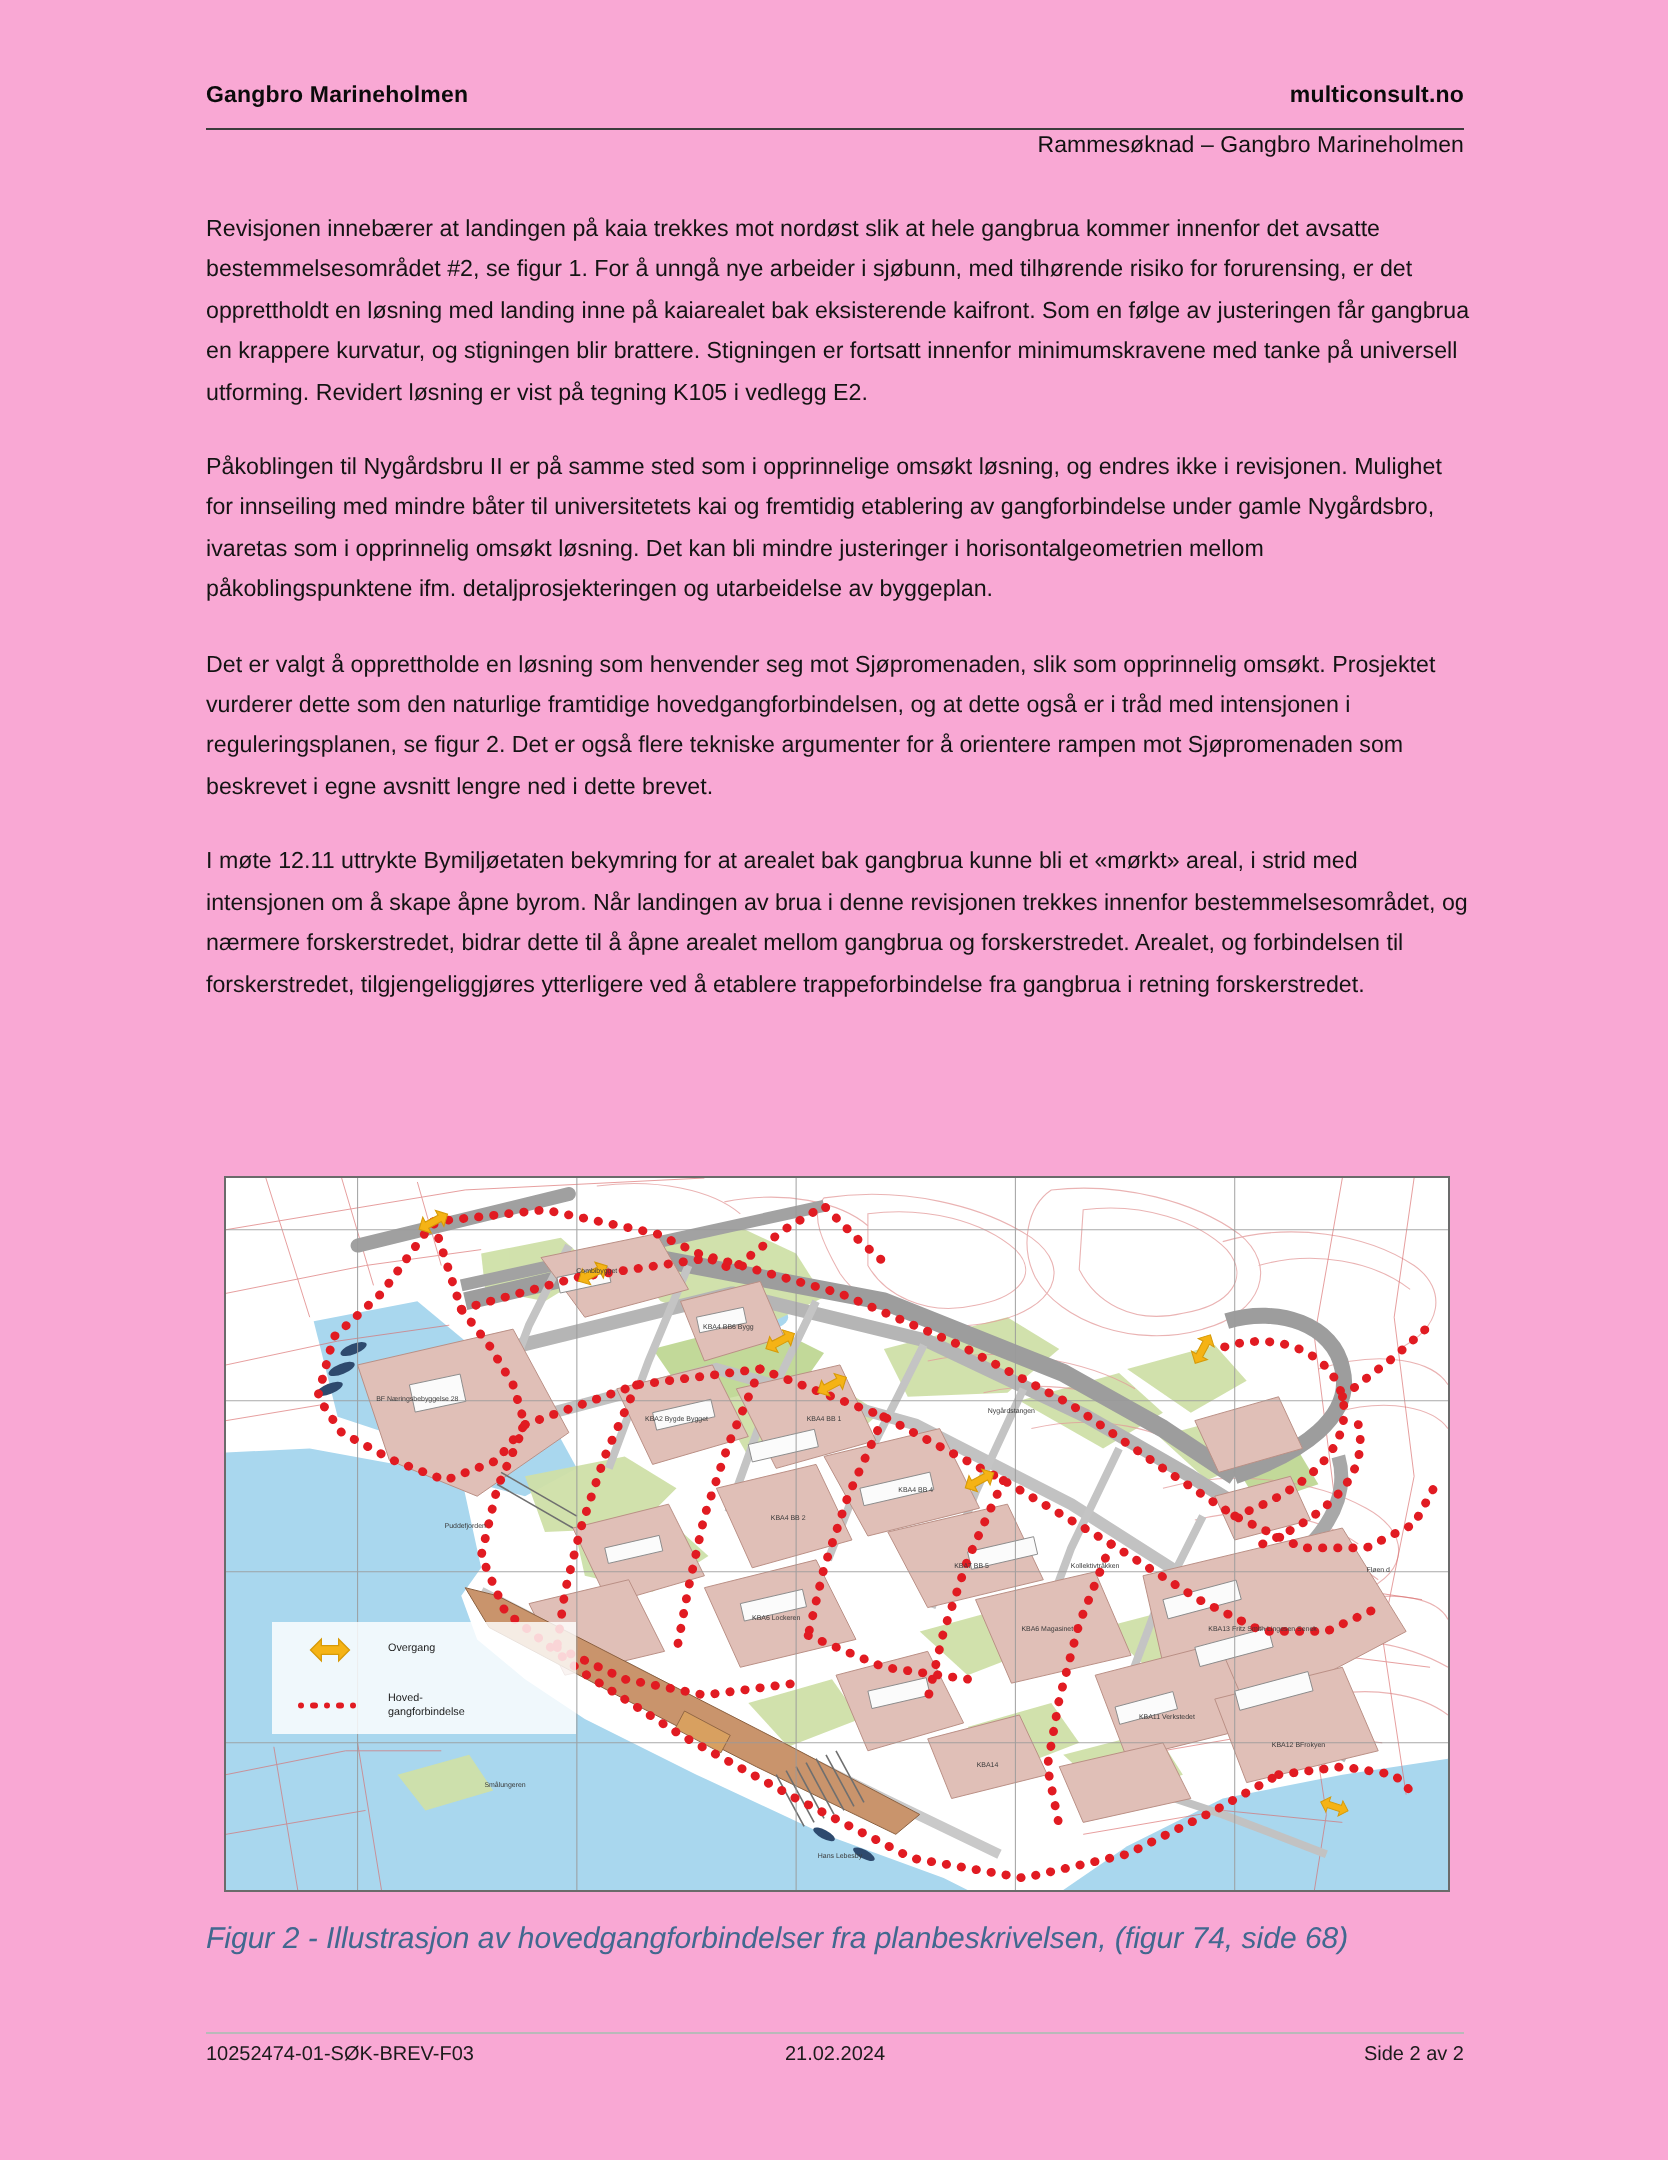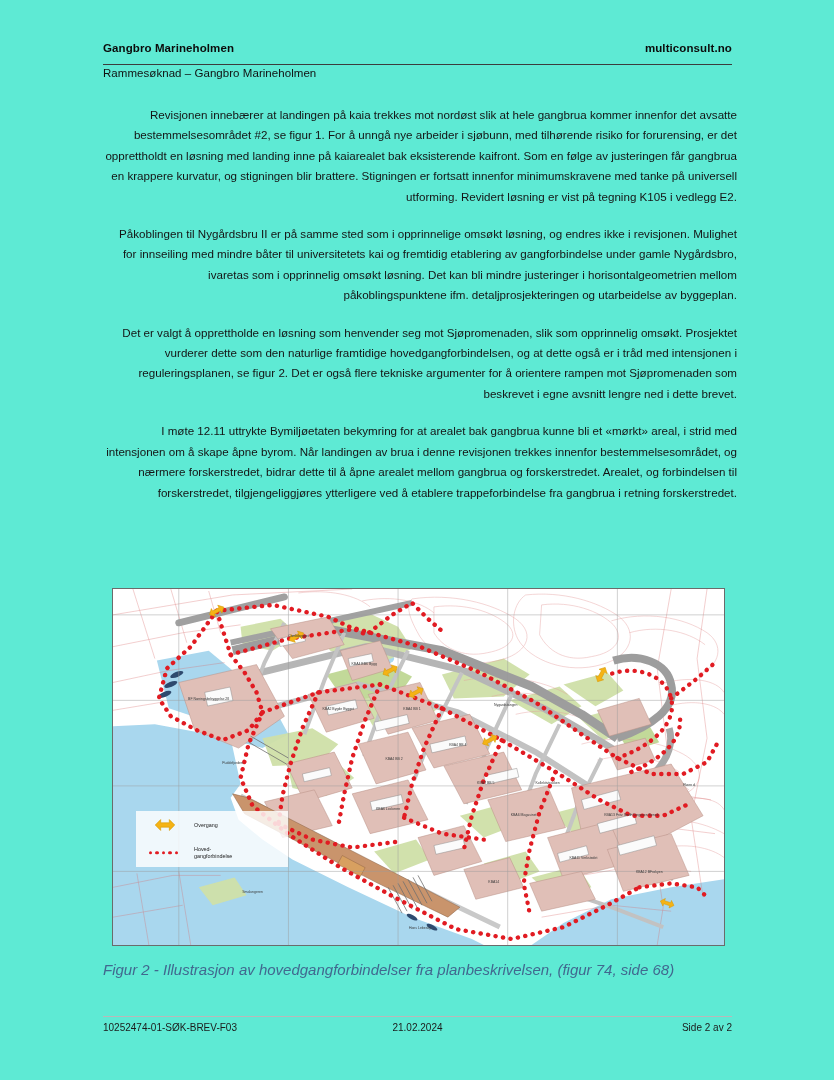--- a/index.html
+++ b/index.html
@@ -1,37 +1,37 @@
 <!DOCTYPE html>
 <html lang="no"><head>
 <meta charset="utf-8">
 <title>Gangbro Marineholmen</title>
 <style>
   html,body{margin:0;padding:0;background:#9a9a9a;}
   body{font-family:"Liberation Sans",sans-serif;}
   .page{
-    position:relative;width:834px;height:1080px;background:#5eead4;
+    position:relative;width:834px;height:1080px;background:#f9a8d4;
     margin:0 auto;overflow:hidden;box-sizing:border-box;
   }
   
   .hdr{
     position:absolute;left:103px;top:42px;width:629px;
     display:flex;justify-content:space-between;align-items:baseline;
     font-size:11.5px;font-weight:bold;color:#0b0b0b;letter-spacing:.1px;
   }
   .hdr-rule{position:absolute;left:103px;top:64px;width:629px;height:1px;background:#3c3c3c;}
   .subhdr{
     position:absolute;left:103px;top:67px;width:629px;
-    font-size:11.5px;color:#111;letter-spacing:.05px;
+    font-size:11.5px;color:#111;letter-spacing:.05px;text-align:right;
   }
   
   .body-col{position:absolute;left:103px;top:105px;width:634px;}
   p.para{
     margin:0 0 17px 0;font-size:11.6px;line-height:20.4px;color:#141414;
-    text-align:right;letter-spacing:.005px;
+    text-align:left;letter-spacing:.005px;
   }
   h3.sub{
     margin:0 0 14px 0;font-size:11.6px;font-weight:bold;color:#0b0b0b;
     line-height:18px;
   }
   
   .figwrap{position:absolute;left:112px;top:588px;width:613px;height:358px;}
   .mapbox{position:absolute;inset:0;border:1px solid #6b6b6b;background:#ffffff;overflow:hidden;}
   .mapsvg{display:block;width:100%;height:100%;}
   .caption{

